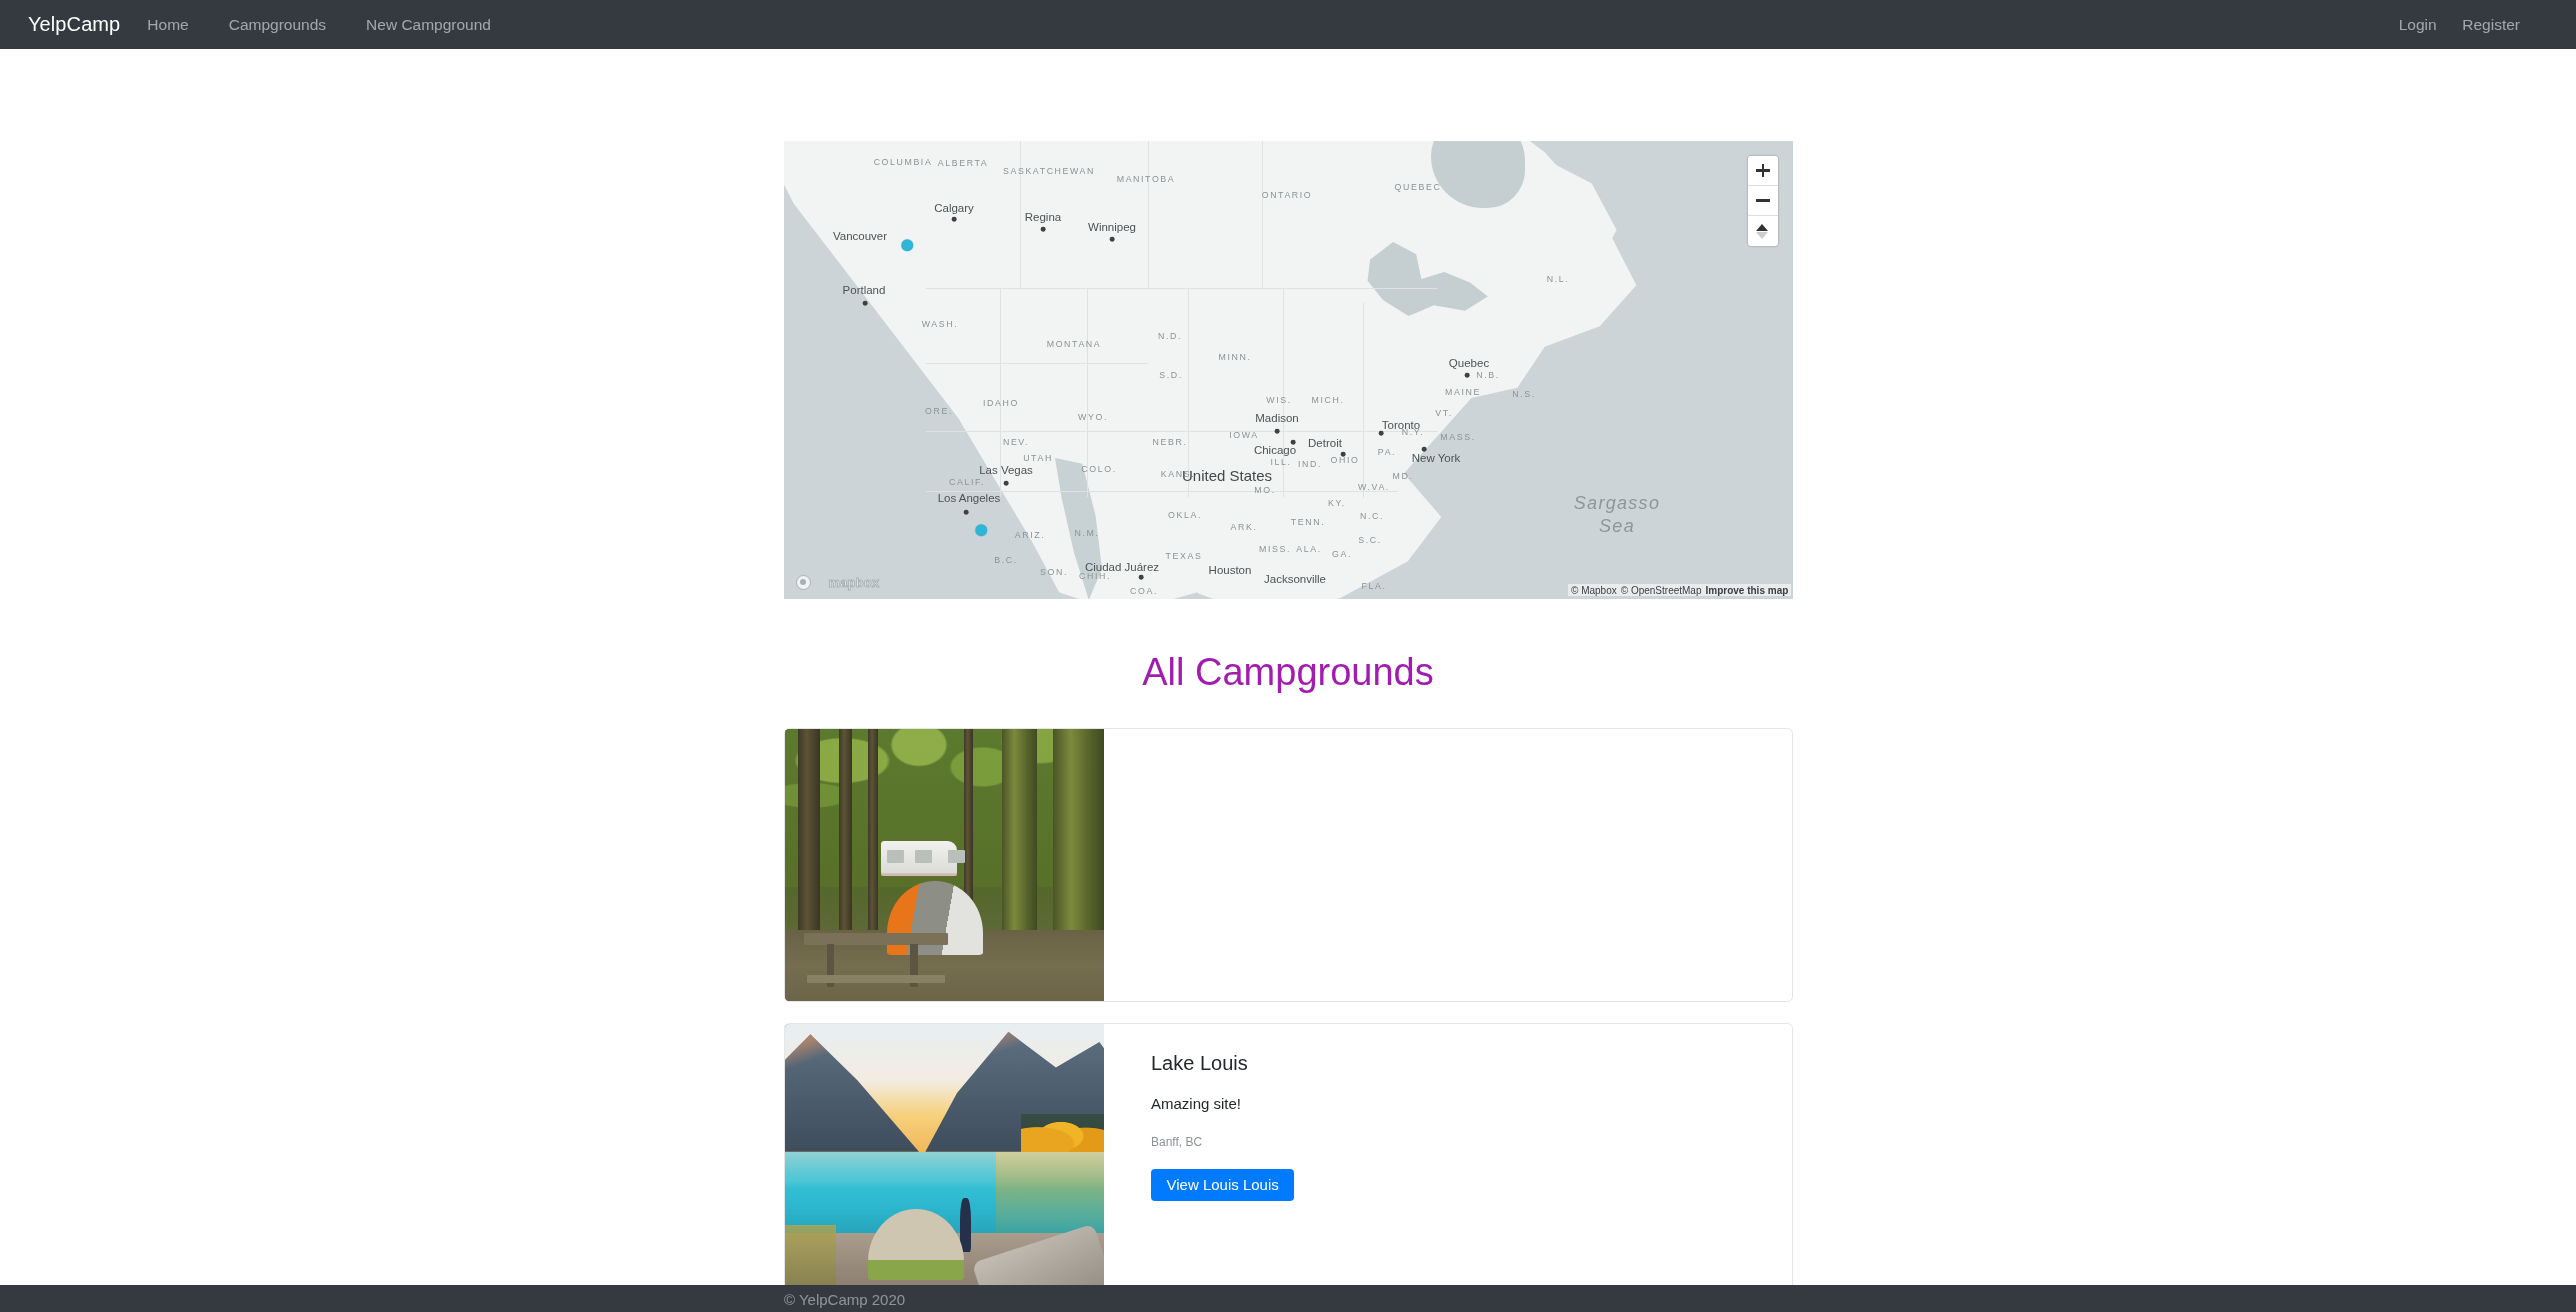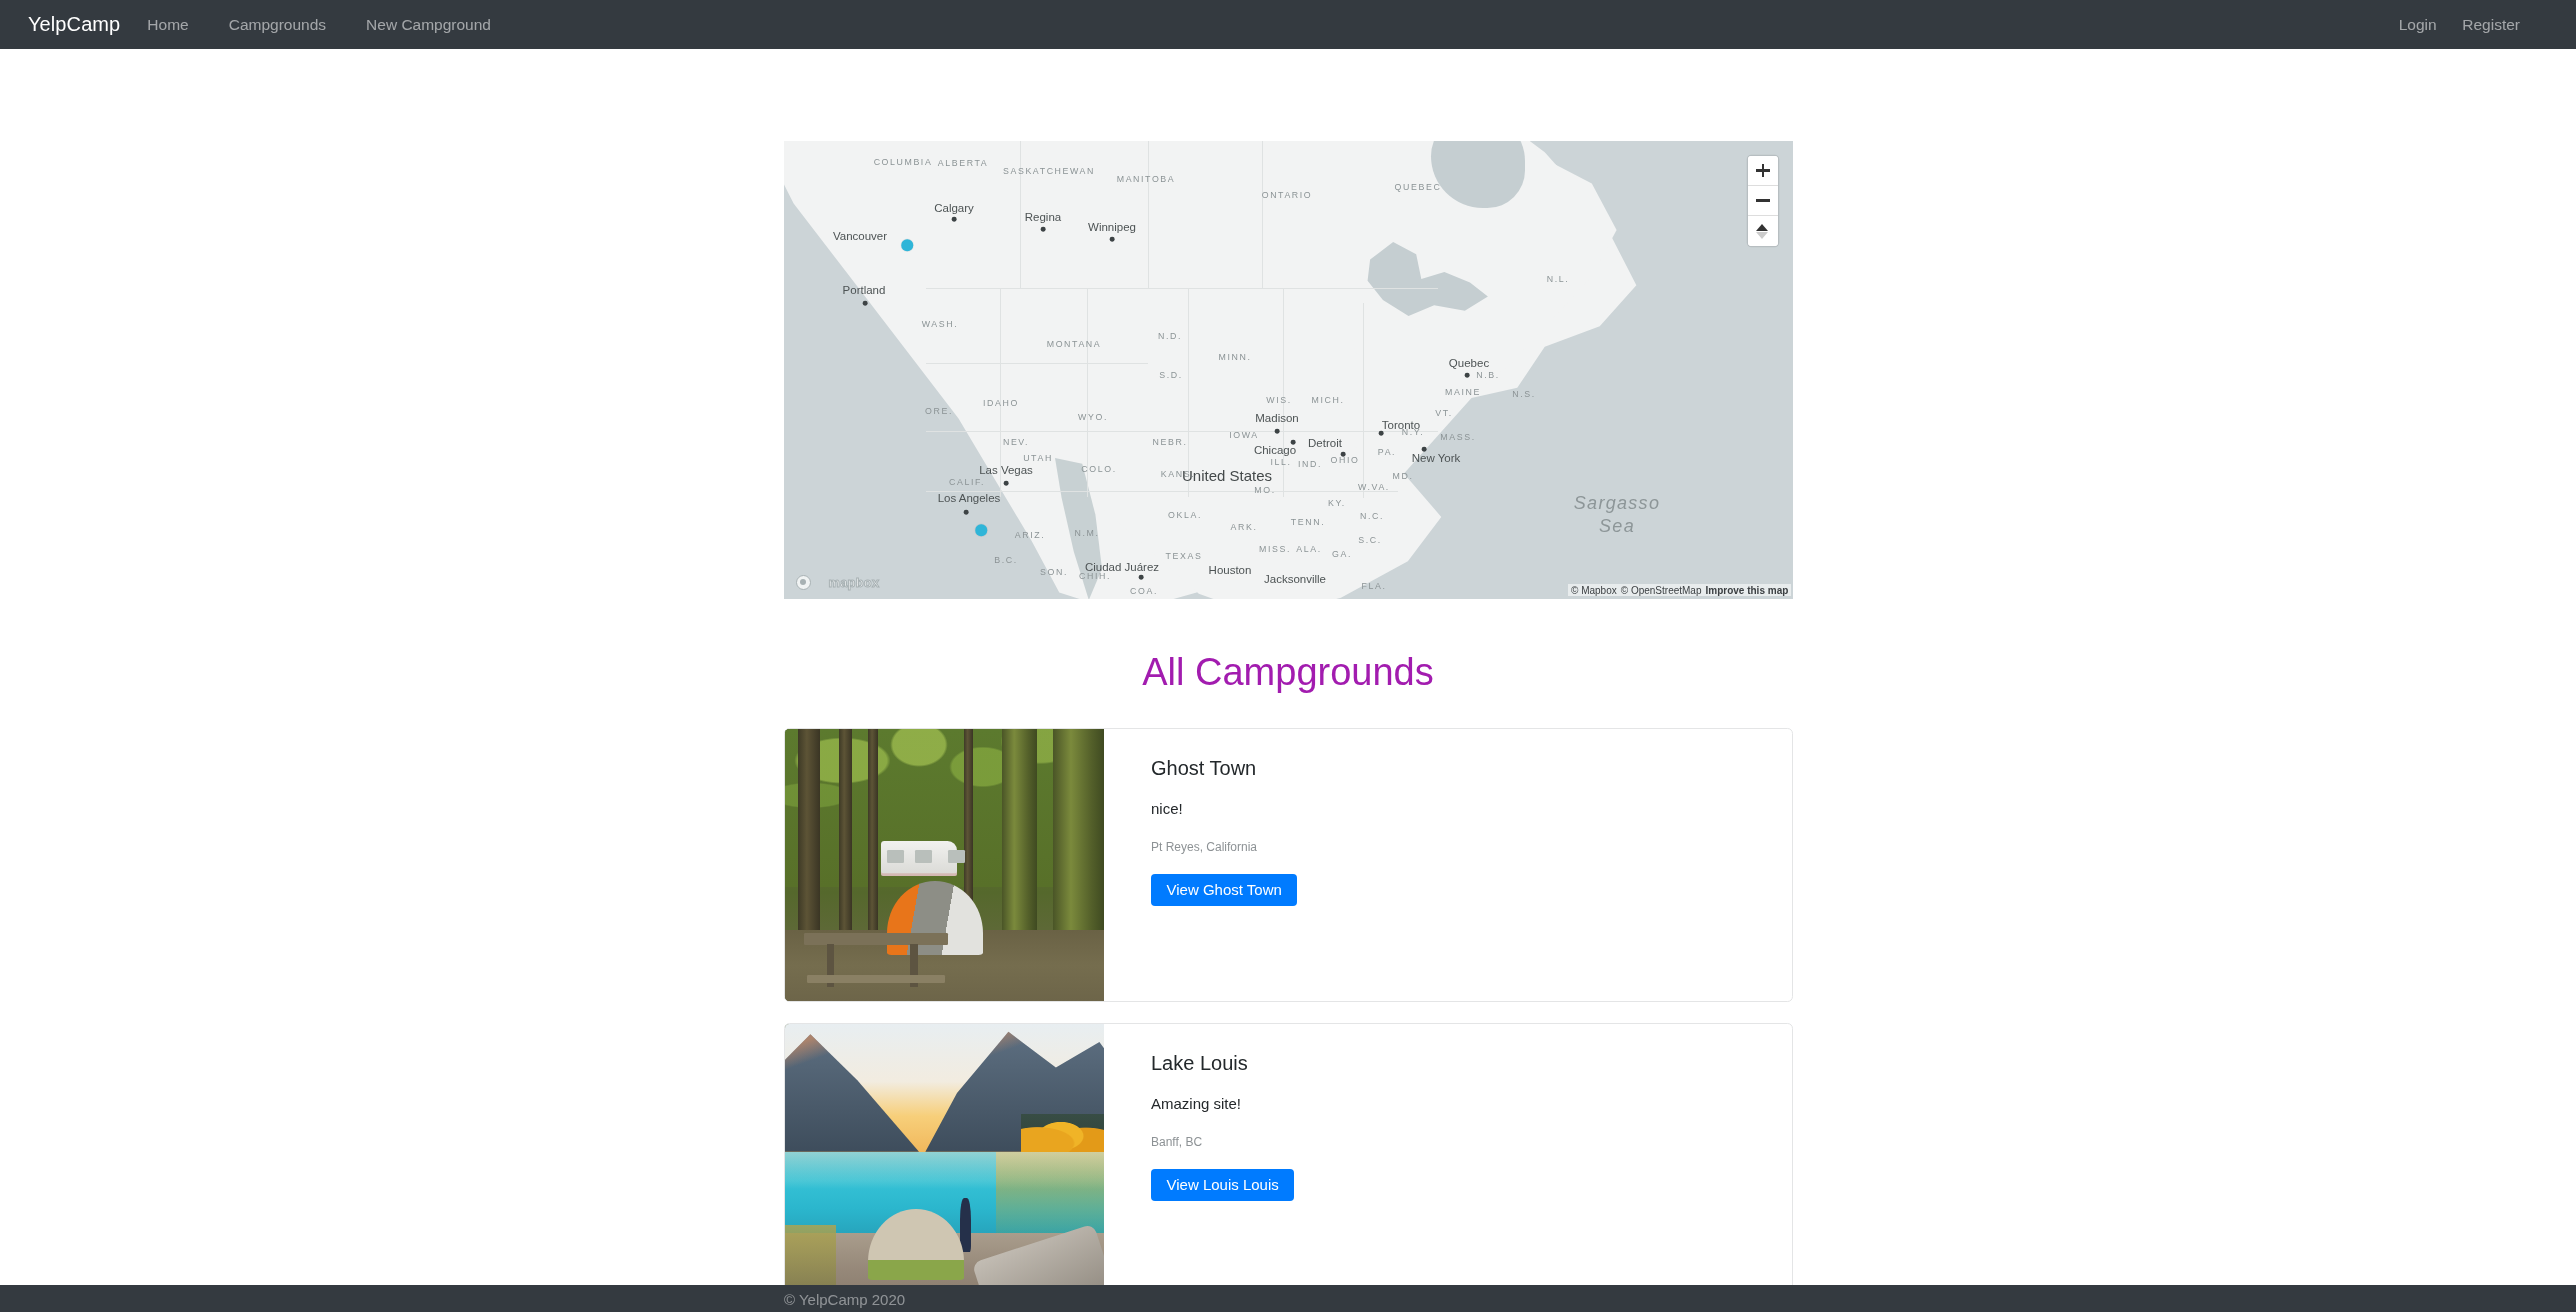--- a/index.html
+++ b/index.html
@@ -528,26 +528,20 @@
             <div class="rv"></div>
             <div class="tent-orange"></div>
             <div class="picnic-table">
               <div class="top"></div>
               <div class="leg" style="left:16%;"></div>
               <div class="leg" style="left:74%;"></div>
               <div class="bench"></div>
             </div>
           </div>
         </div>
-        <div class="card-body">
-          <h5 class="card-title">Ghost Town</h5>
-          <p class="card-text">nice!</p>
-          <p class="card-muted">Pt Reyes, California</p>
-          <a class="btn-primary">View Ghost Town</a>
-        </div>
       </div>
 
       <div class="card">
         <div class="card-img">
           <div class="art">
             <div class="lake-sky"></div>
             <div style="position:absolute; left:0; right:0; top:0; height:47%; overflow:hidden;">
               <div class="lake-mtn left">
                   <div class="mtn-glow"></div>
                 </div>

